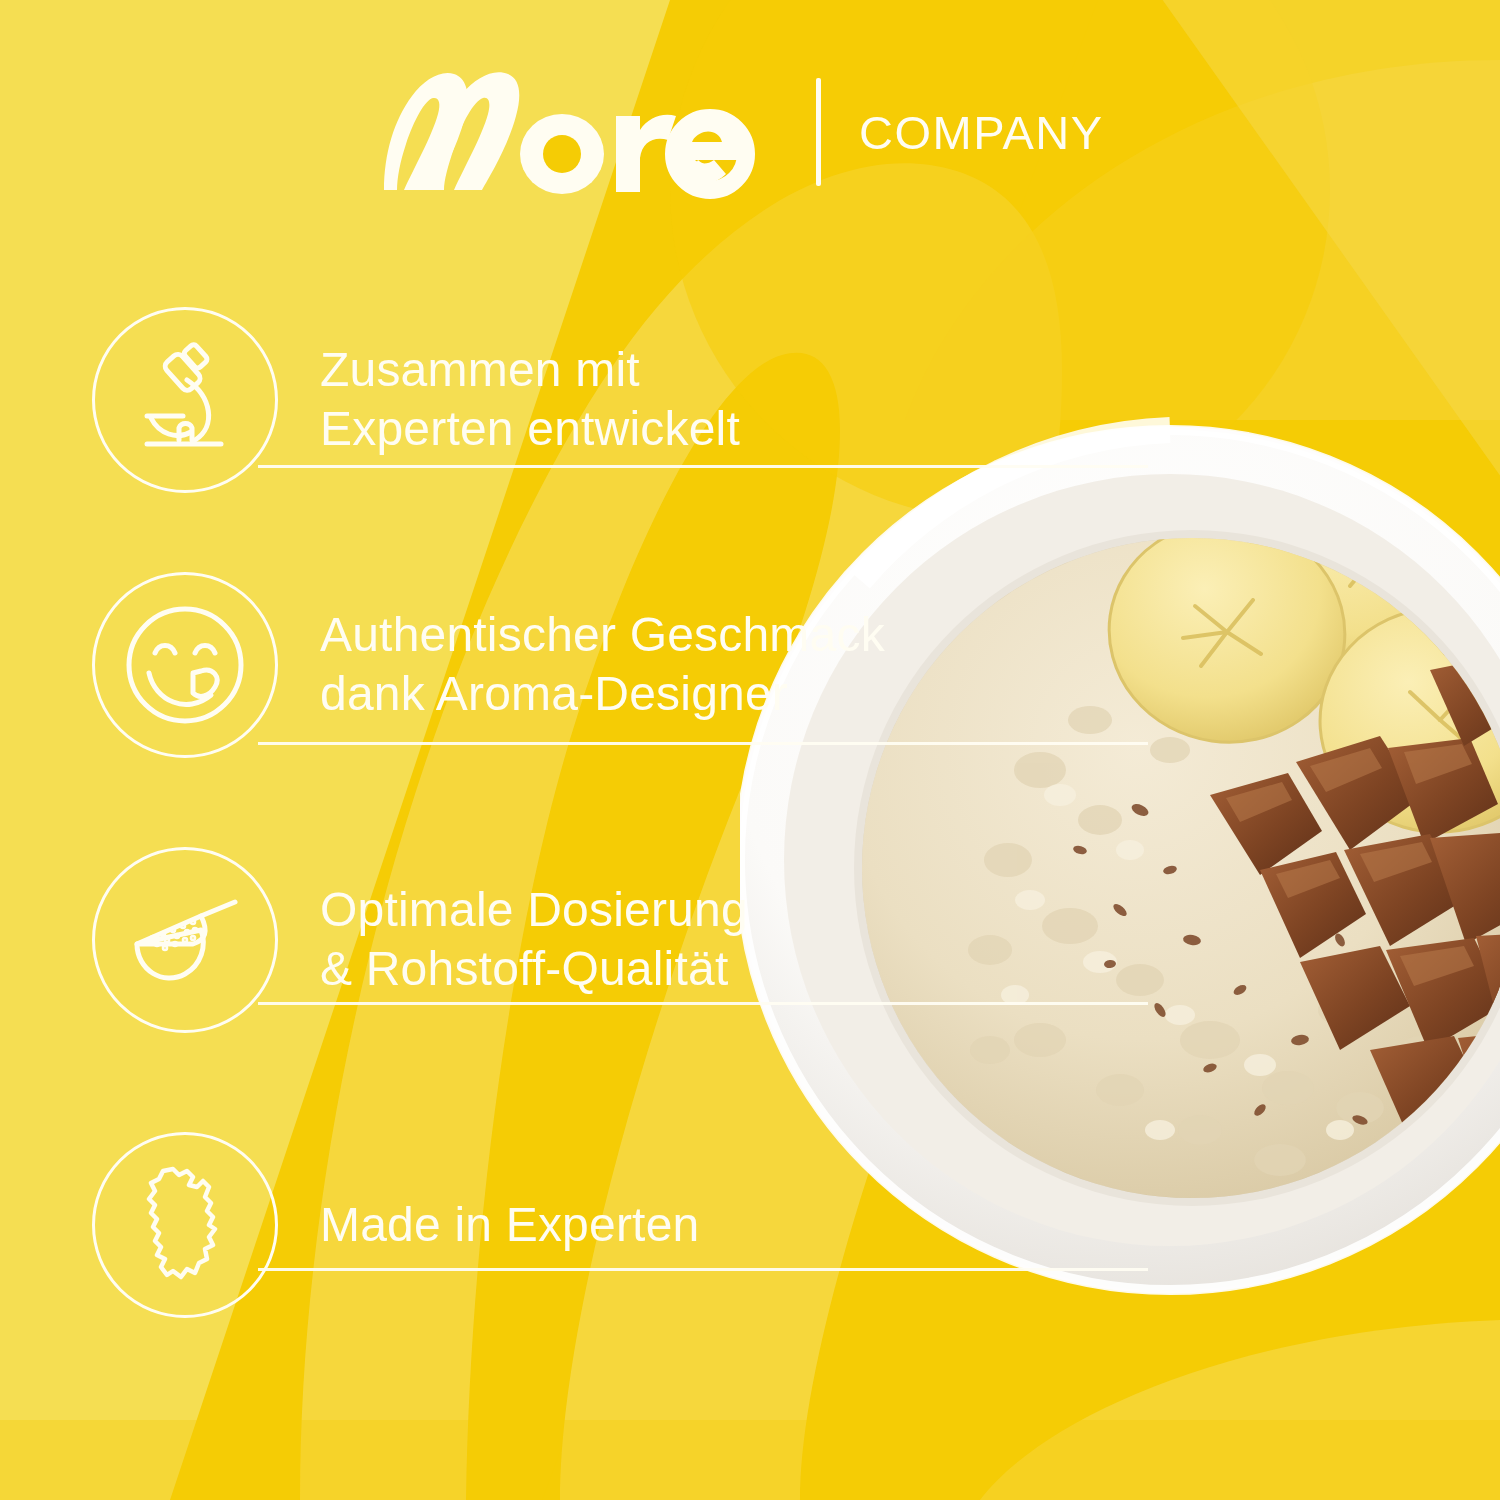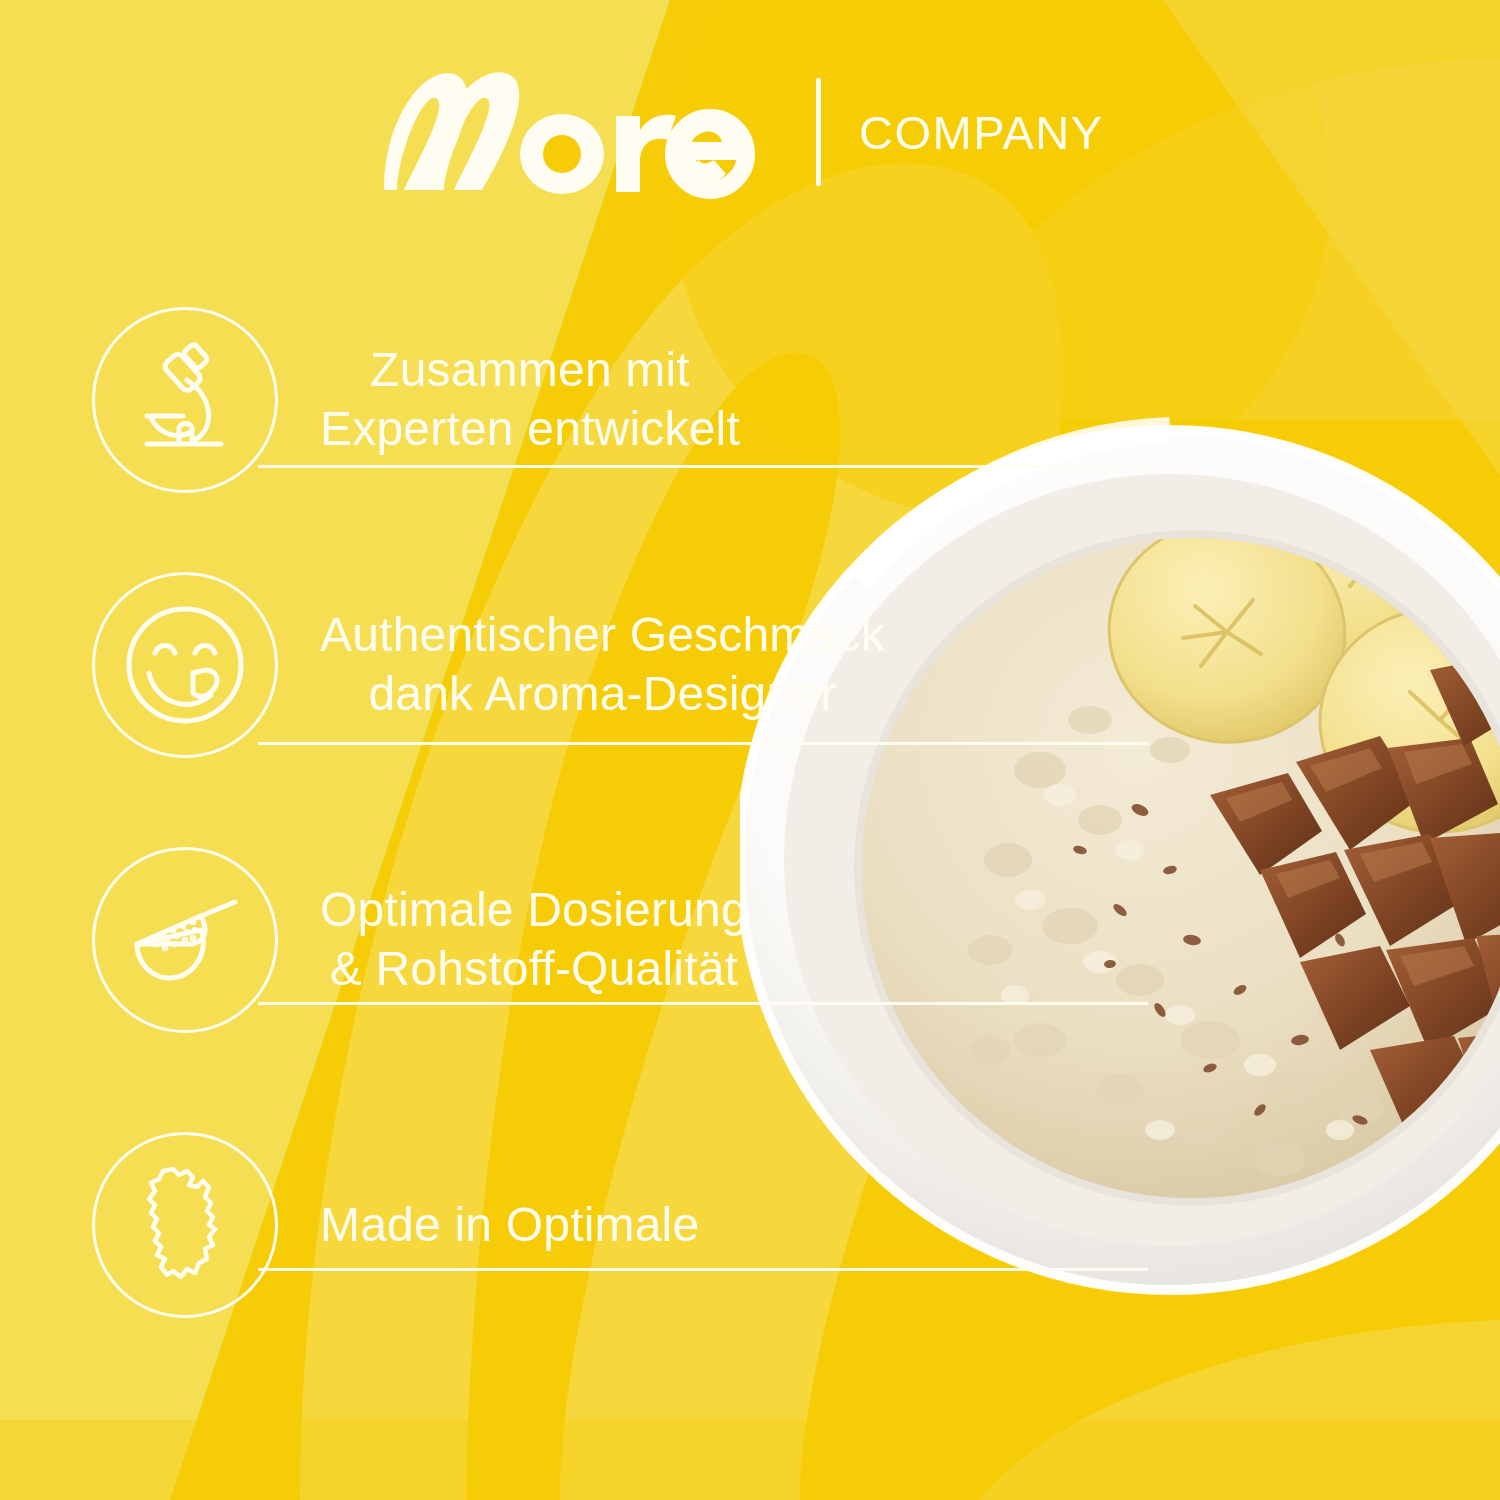--- a/index.html
+++ b/index.html
@@ -21,21 +21,21 @@
   
   .header{position:absolute;left:370px;top:62px;display:flex;align-items:center;gap:12px;}
   .logo-mark{width:430px;height:140px;display:block;}
   .logo-sep{width:5px;height:108px;background:#FFFDF2;margin:0 26px 0 4px;border-radius:2px;}
   .logo-tag{display:flex;flex-direction:column;justify-content:center;line-height:1;}
   .tag-top{color:#FFFDF2;font-size:47px;letter-spacing:1.5px;font-weight:400;}
   .tag-bot{color:#FFFDF2;font-size:40px;letter-spacing:1.5px;font-weight:400;margin-top:12px;}
 
   
   .rows{position:absolute;left:0;top:0;width:1500px;height:1500px;}
-  .row{position:absolute;left:92px;display:flex;align-items:center;text-align:center;}
+  .row{position:absolute;left:92px;display:flex;align-items:center;}
   .row-0{top:307px;}
   .row-1{top:572px;}
   .row-2{top:847px;}
   .row-3{top:1132px;}
 
   .icon-circle{
     position:relative;width:186px;height:186px;border-radius:50%;
     border:3px solid #FFFDF2;box-sizing:border-box;flex:0 0 auto;
     display:flex;align-items:center;justify-content:center;
   }
@@ -378,17 +378,17 @@
     <div class="row row-3">
       <div class="icon-circle">
         <svg width="112" height="124" viewBox="0 0 112 124" fill="none" stroke="#FFFDF2" stroke-width="4.5" stroke-linecap="round" stroke-linejoin="round">
           <path d="M44 6 L50 12 L58 8 L64 14 L60 22 L68 24 L74 18 L80 24 L76 34
                    L82 40 L78 48 L84 54 L80 62 L86 66 L80 74 L84 82 L76 86 L78 96
                    L70 100 L66 110 L58 106 L52 114 L44 108 L38 112 L32 104 L36 96
                    L28 92 L32 84 L26 78 L30 70 L24 64 L28 56 L22 50 L26 42 L20 36
                    L26 28 L22 20 L30 16 L34 8 Z"></path>
         </svg>
       </div>
-      <div class="row-label">Made in Optimale</div>
+      <div class="row-label">Made in Experten</div>
     </div>
 
   </div>
 </div>
 
 </body></html>

